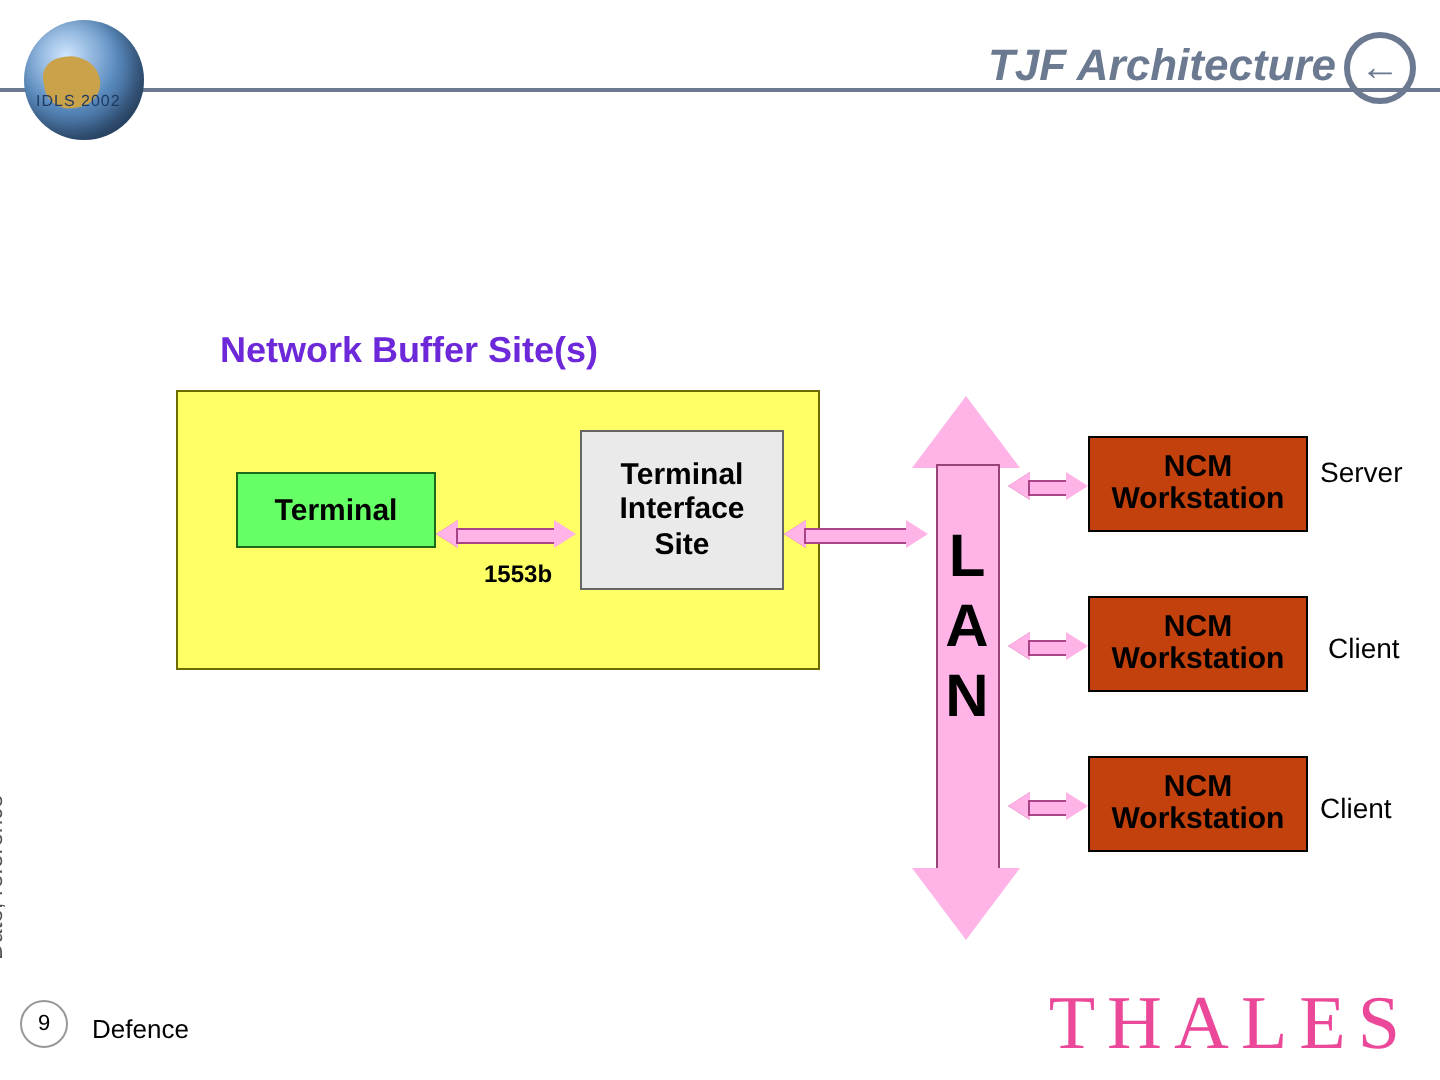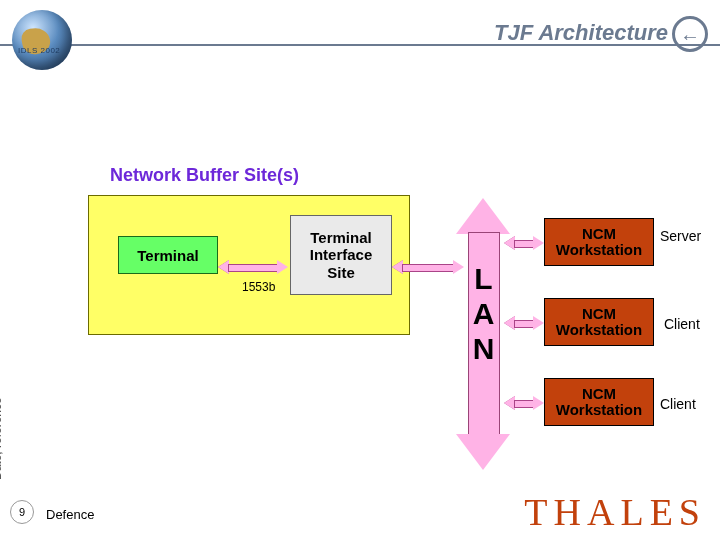--- a/index.html
+++ b/index.html
@@ -49,21 +49,21 @@
     background: #66ff66; border: 1px solid #1a6b1a;
     font-weight: bold; font-size: 15px;
     display: flex; align-items: center; justify-content: center;
   }
   .tiu-box {
     position: absolute; left: 290px; top: 215px; width: 100px; height: 78px;
     background: #eaeaea; border: 1px solid #666;
     font-weight: bold; font-size: 15px; text-align: center;
     display: flex; flex-direction: column; align-items: center; justify-content: center; line-height: 1.15;
   }
-  .bus-label { position: absolute; left: 242px; top: 280px; font-size: 12px; font-weight: normal; }
+  .bus-label { position: absolute; left: 242px; top: 280px; font-size: 12px; font-weight: bold; }
 
   
   .dblarrow-h { position: absolute; height: 14px; }
   .dblarrow-h .shaft { position: absolute; left: 10px; right: 10px; top: 4px; height: 6px; background: #ffb3e6; border: 1px solid #aa4488; }
   .dblarrow-h .tri-l {
     position: absolute; left: 0; top: 0; width: 0; height: 0;
     border-top: 7px solid transparent; border-bottom: 7px solid transparent;
     border-right: 11px solid #ffb3e6;
     filter: drop-shadow(0 0 0 #aa4488);
   }
@@ -116,21 +116,21 @@
     position: absolute; left: 10px; bottom: 16px; width: 22px; height: 22px;
     border: 1px solid #999; border-radius: 50%;
     font-size: 11px; display: flex; align-items: center; justify-content: center;
   }
   .footer-label { position: absolute; left: 46px; bottom: 18px; font-size: 13px; }
 
   
   .thales {
     position: absolute; right: 16px; bottom: 6px;
     font-family: "Times New Roman", serif;
-    font-size: 38px; letter-spacing: 6px; color: #c2410c; font-weight: 500;
+    font-size: 38px; letter-spacing: 6px; color: #ec4899; font-weight: 500;
   }
 </style>
 </head>
 <body>
 
 <div class="slide">
 
   <div class="hdr-line"></div>
   <div class="title">TJF Architecture</div>
   <div class="back-icon">←</div>

